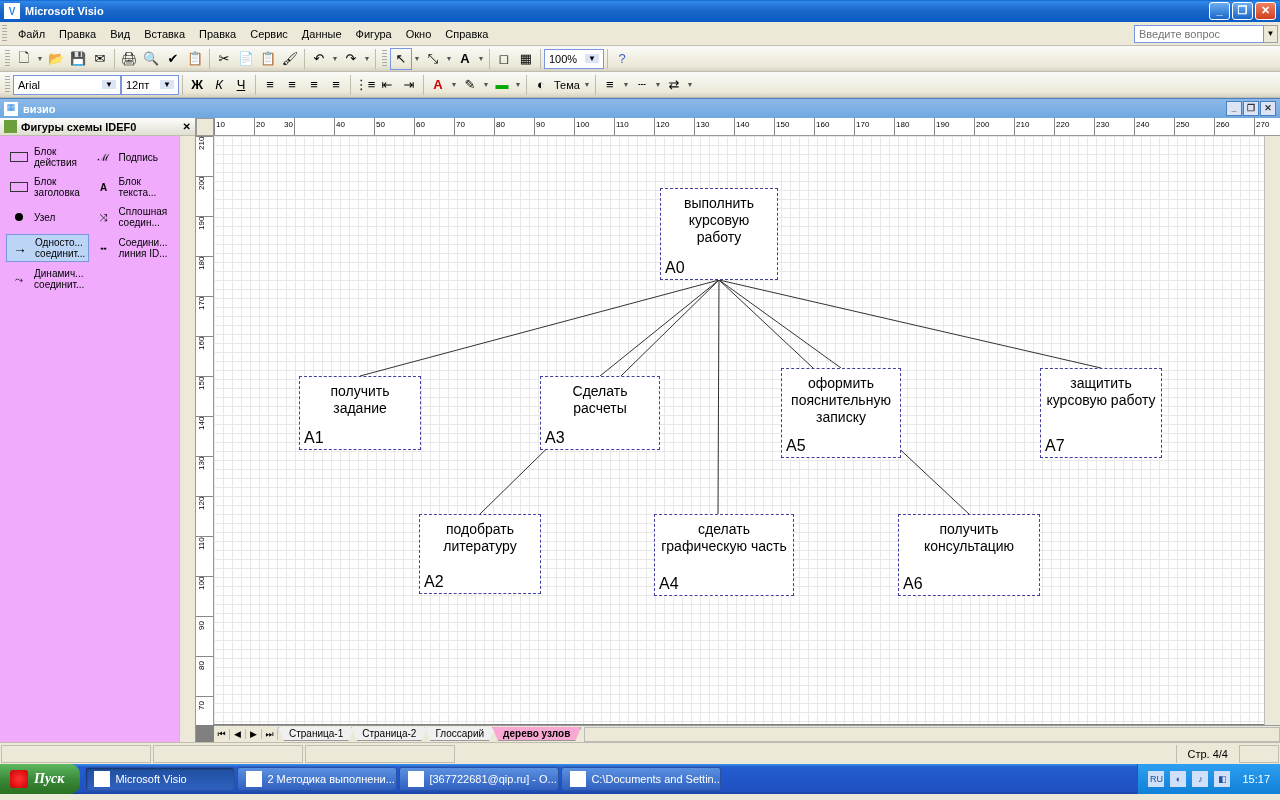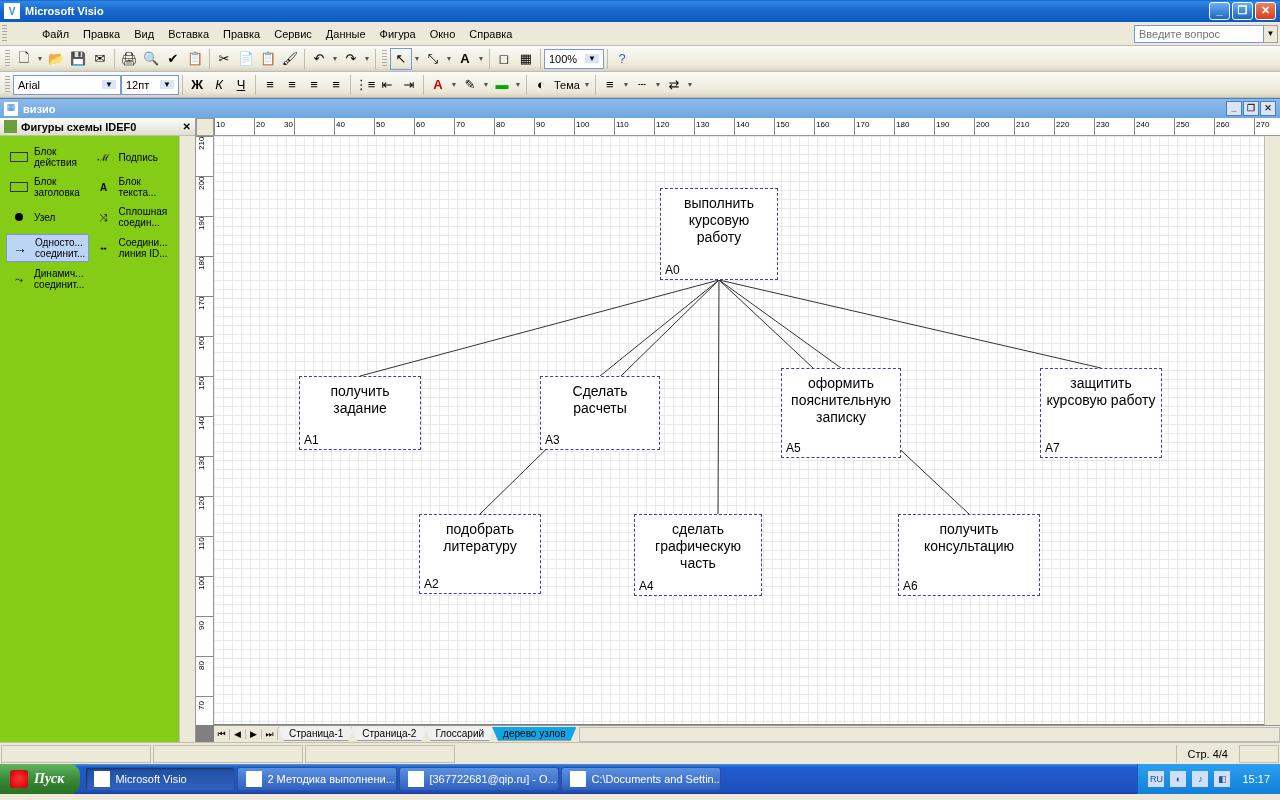--- a/index.html
+++ b/index.html
@@ -35,21 +35,21 @@
 .docbar .title { font-weight:bold; flex:1; font-size:11px; }
 .docbtns { display:flex; gap:1px; }
 .docbtn { width:16px; height:15px; background:#dbe5f5; border:1px solid #4a80c0; font:bold 9px/13px Arial; text-align:center; cursor:pointer; color:#333; }
 
 
 .workspace { display:flex; height:624px; }
 .shapepanel { width:196px; background:#f0f0f0; border-right:1px solid #999; display:flex; flex-direction:column; }
 .sp-header { height:18px; background:linear-gradient(#fdfdfd,#e0ded0); border-bottom:1px solid #c0bdae; display:flex; align-items:center; padding:0 4px; font-weight:bold; font-size:11px; }
 .sp-header .ico { width:13px; height:13px; background:#6a9f3a; margin-right:4px; }
 .sp-header .close { margin-left:auto; cursor:pointer; font-size:10px; }
-.sp-body { flex:1; background:#84cc16; padding:8px 6px; overflow:auto; position:relative; }
+.sp-body { flex:1; background:#f0abfc; padding:8px 6px; overflow:auto; position:relative; }
 .sp-scroll { width:16px; background:#ece9d8; border-left:1px solid #c0c0c0; }
 .shape-grid { display:grid; grid-template-columns:1fr 1fr; gap:4px 2px; }
 .shape-item { display:flex; align-items:center; gap:4px; padding:2px; cursor:pointer; font-size:10px; line-height:11px; }
 .shape-item.sel { background:#bcd4f6; border:1px solid #7a96df; }
 .shape-ico { width:22px; height:18px; flex-shrink:0; display:flex; align-items:center; justify-content:center; }
 .shape-ico .box { width:18px; height:10px; border:1px solid #333; }
 .shape-ico .dot { width:8px; height:8px; background:#000; border-radius:50%; }
 .shape-ico .arrow { font-size:14px; }
 
 .canvas-area { flex:1; display:flex; flex-direction:column; background:#808080; position:relative; }
@@ -64,29 +64,29 @@
 .page { position:absolute; left:0; top:0; width:1062px; height:588px; background:#fff;
   background-image:
     repeating-linear-gradient(to right,#e8e8e8 0 1px,transparent 1px 9px),
     repeating-linear-gradient(to bottom,#e8e8e8 0 1px,transparent 1px 9px),
     repeating-linear-gradient(to right,#d0d0d0 0 1px,transparent 1px 45px),
     repeating-linear-gradient(to bottom,#d0d0d0 0 1px,transparent 1px 45px);
 }
 
 .node { position:absolute; border:1.5px dashed #4040a0; background:#fff; font-family:Arial; }
 .node .txt { text-align:center; font-size:14px; padding:6px 4px 0; line-height:17px; }
-.node .code { position:absolute; left:4px; bottom:2px; font-size:12px; }
+.node .code { position:absolute; left:4px; bottom:2px; font-size:16px; }
 
 svg.lines { position:absolute; left:0; top:0; width:1062px; height:588px; pointer-events:none; }
 svg.lines line { stroke:#333; stroke-width:1; }
 
 .page-tabs { height:17px; background:#ece9d8; margin-left:18px; display:flex; align-items:center; font-size:10px; border-top:1px solid #999; }
 .page-tabs .nav { width:16px; text-align:center; cursor:pointer; border-right:1px solid #bbb; font-size:9px; }
 .ptab { padding:1px 10px; border:1px solid #999; border-top:none; background:#f0f0f0; cursor:pointer; position:relative; clip-path:polygon(0 0,100% 0,calc(100% - 6px) 100%,6px 100%); margin-right:-3px; }
-.ptab.active { background:#0ea5e9; font-weight:normal; }
+.ptab.active { background:#f9a8d4; font-weight:bold; }
 .hscroll { flex:1; height:15px; background:#ece9d8; border:1px solid #bbb; margin-left:6px; }
 
 .vscroll { width:16px; background:#ece9d8; border-left:1px solid #bbb; position:absolute; right:0; top:18px; bottom:17px; }
 
 
 .status { height:22px; background:#ece9d8; border-top:1px solid #c0bdae; display:flex; align-items:center; }
 .status .cell { height:18px; border:1px solid #c0bdae; margin:0 1px; }
 .status .pageind { margin-left:auto; padding:0 10px; font-size:11px; border-left:1px solid #c0bdae; height:18px; line-height:18px; }
 
 
@@ -107,21 +107,21 @@
   <div class="title">Microsoft Visio</div>
   <div class="winbtns">
     <div class="winbtn">_</div>
     <div class="winbtn">❐</div>
     <div class="winbtn close">✕</div>
   </div>
 </div>
 
 <div class="menubar">
   <div class="grip"></div>
-  <div id="menu-items" style="display: flex; margin-left: 24px;">
+  <div id="menu-items" style="display: flex;">
       <div class="menuitem">Файл</div>
       <div class="menuitem">Правка</div>
       <div class="menuitem">Вид</div>
       <div class="menuitem">Вставка</div>
       <div class="menuitem">Правка</div>
       <div class="menuitem">Сервис</div>
       <div class="menuitem">Данные</div>
       <div class="menuitem">Фигура</div>
       <div class="menuitem">Окно</div>
       <div class="menuitem">Справка</div>
@@ -424,21 +424,21 @@
             <div class="code">A5</div>
           </div>
           <div class="node" style="left: 826px; top: 232px; width: 122px; height: 90px;">
             <div class="txt">защитить курсовую работу</div>
             <div class="code">A7</div>
           </div>
           <div class="node" style="left: 205px; top: 378px; width: 122px; height: 80px;">
             <div class="txt">подобрать литературу</div>
             <div class="code">A2</div>
           </div>
-          <div class="node" style="left: 420px; top: 378px; width: 128px; height: 82px;">
+          <div class="node" style="left: 440px; top: 378px; width: 140px; height: 82px;">
             <div class="txt">сделать графическую часть</div>
             <div class="code">A4</div>
           </div>
           <div class="node" style="left: 684px; top: 378px; width: 142px; height: 82px;">
             <div class="txt">получить консультацию</div>
             <div class="code">A6</div>
           </div>
         </div>
     </div>
     <div class="vscroll"></div>

